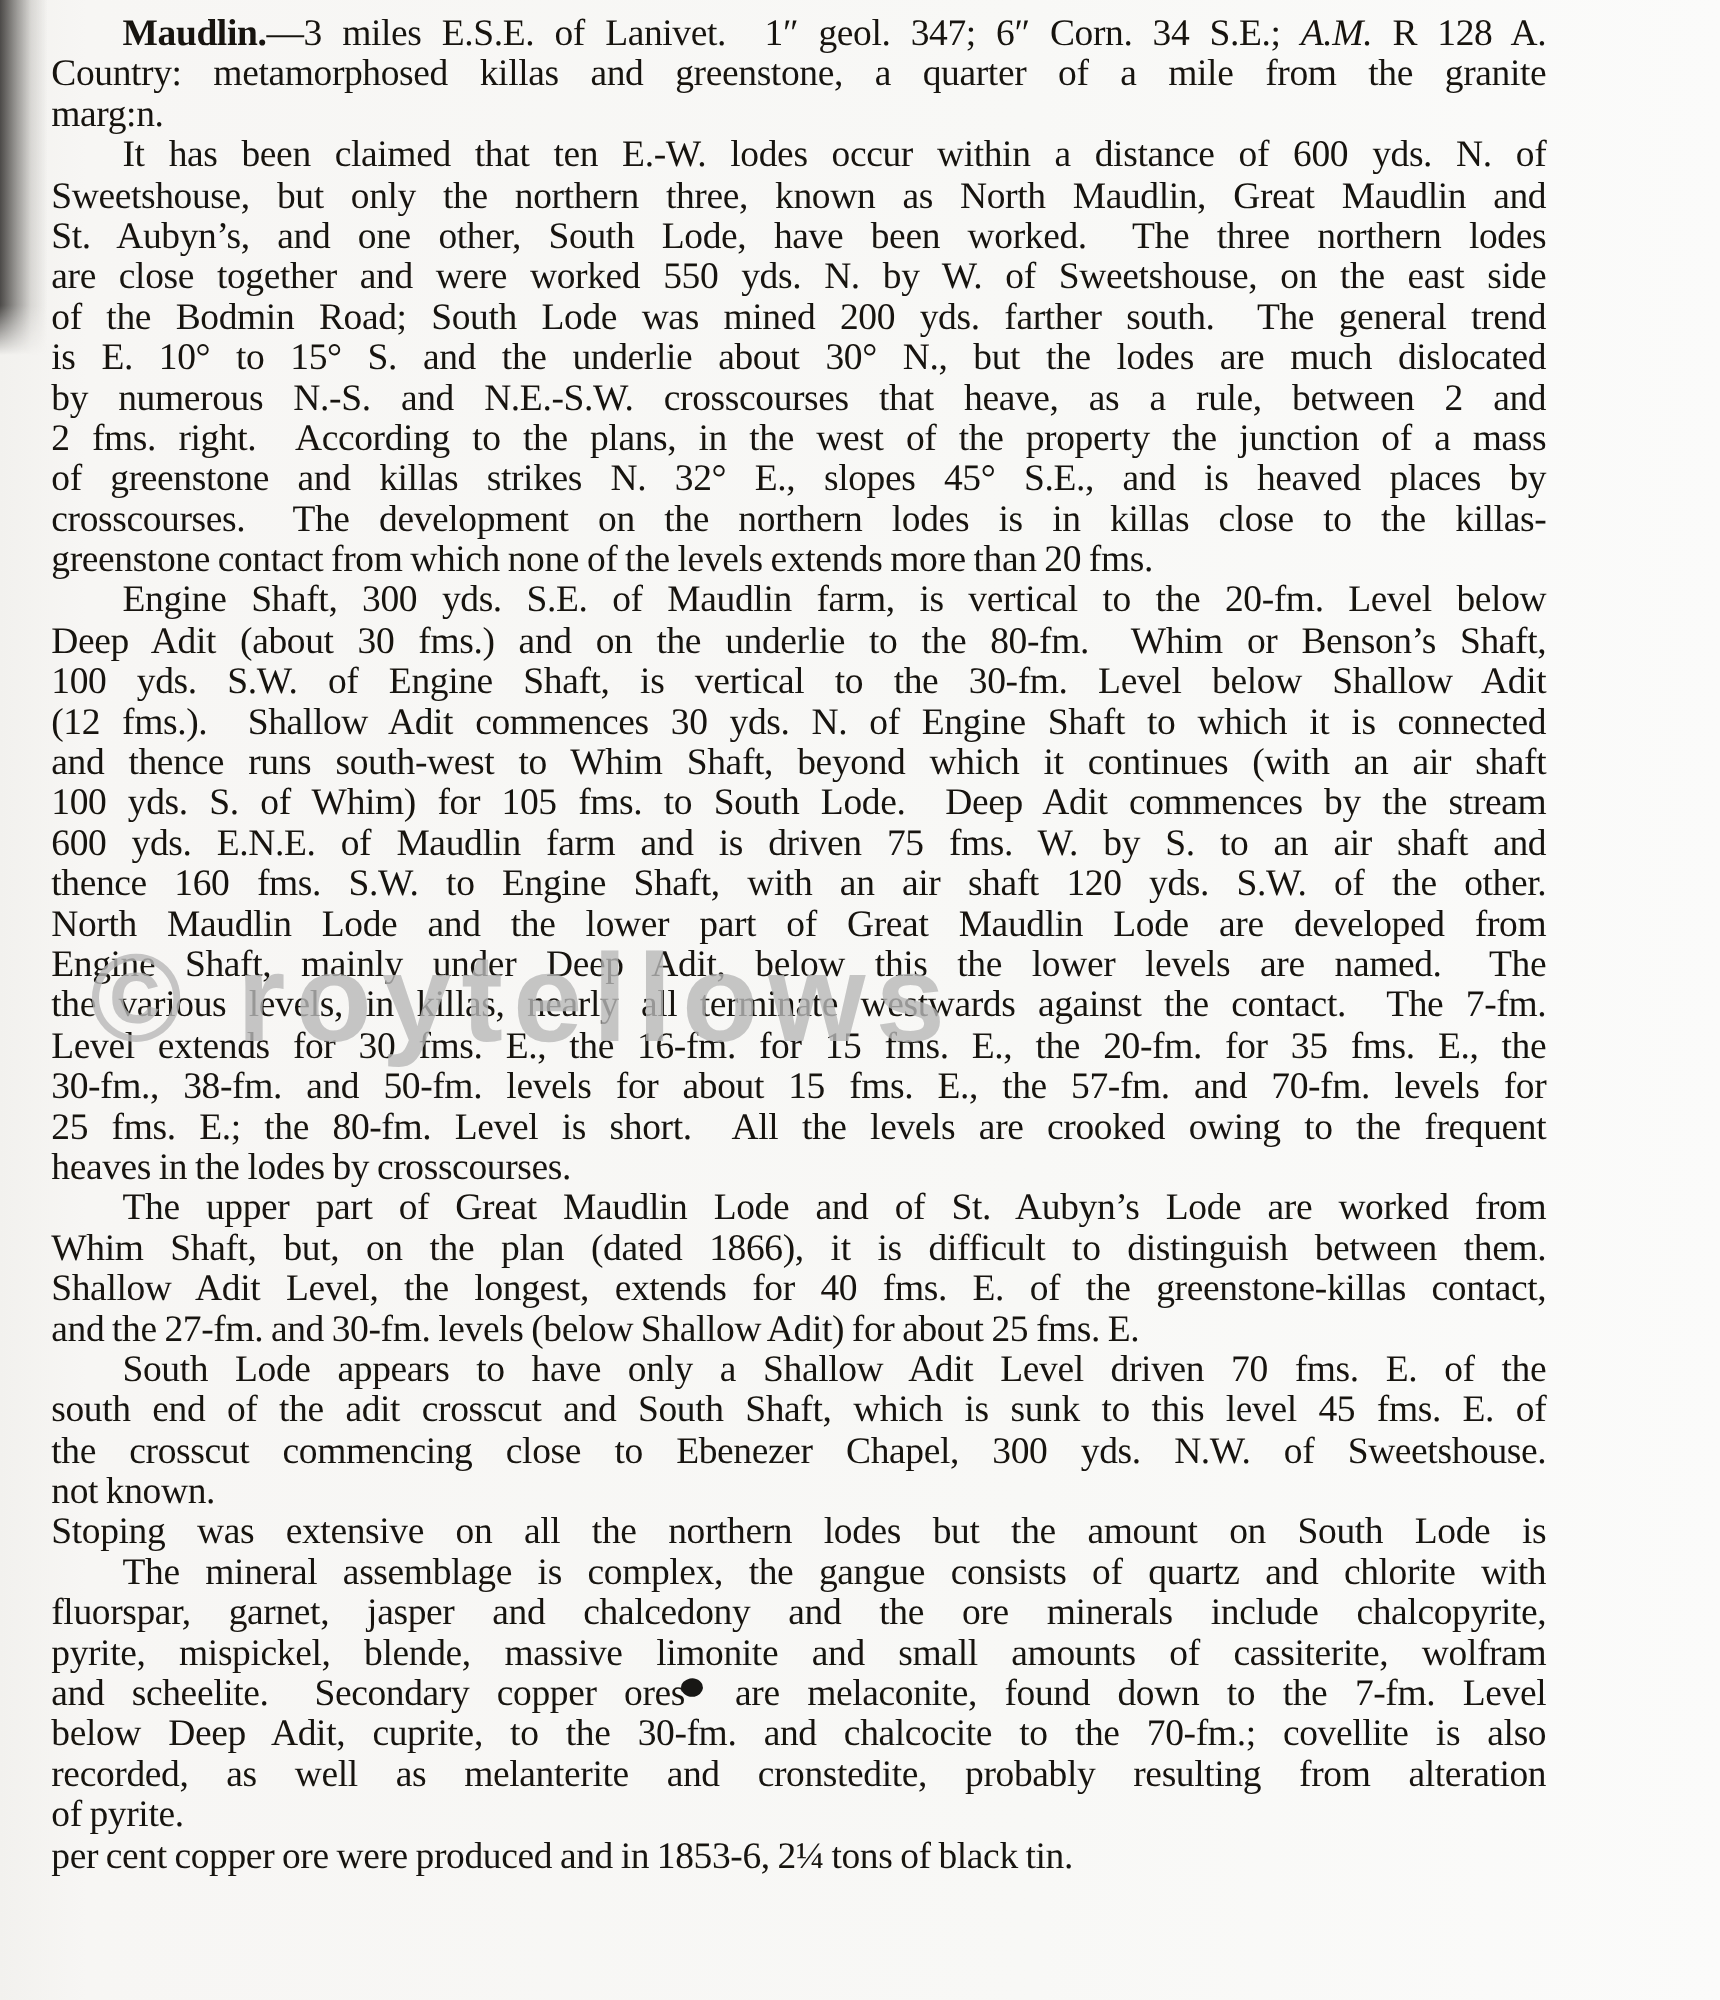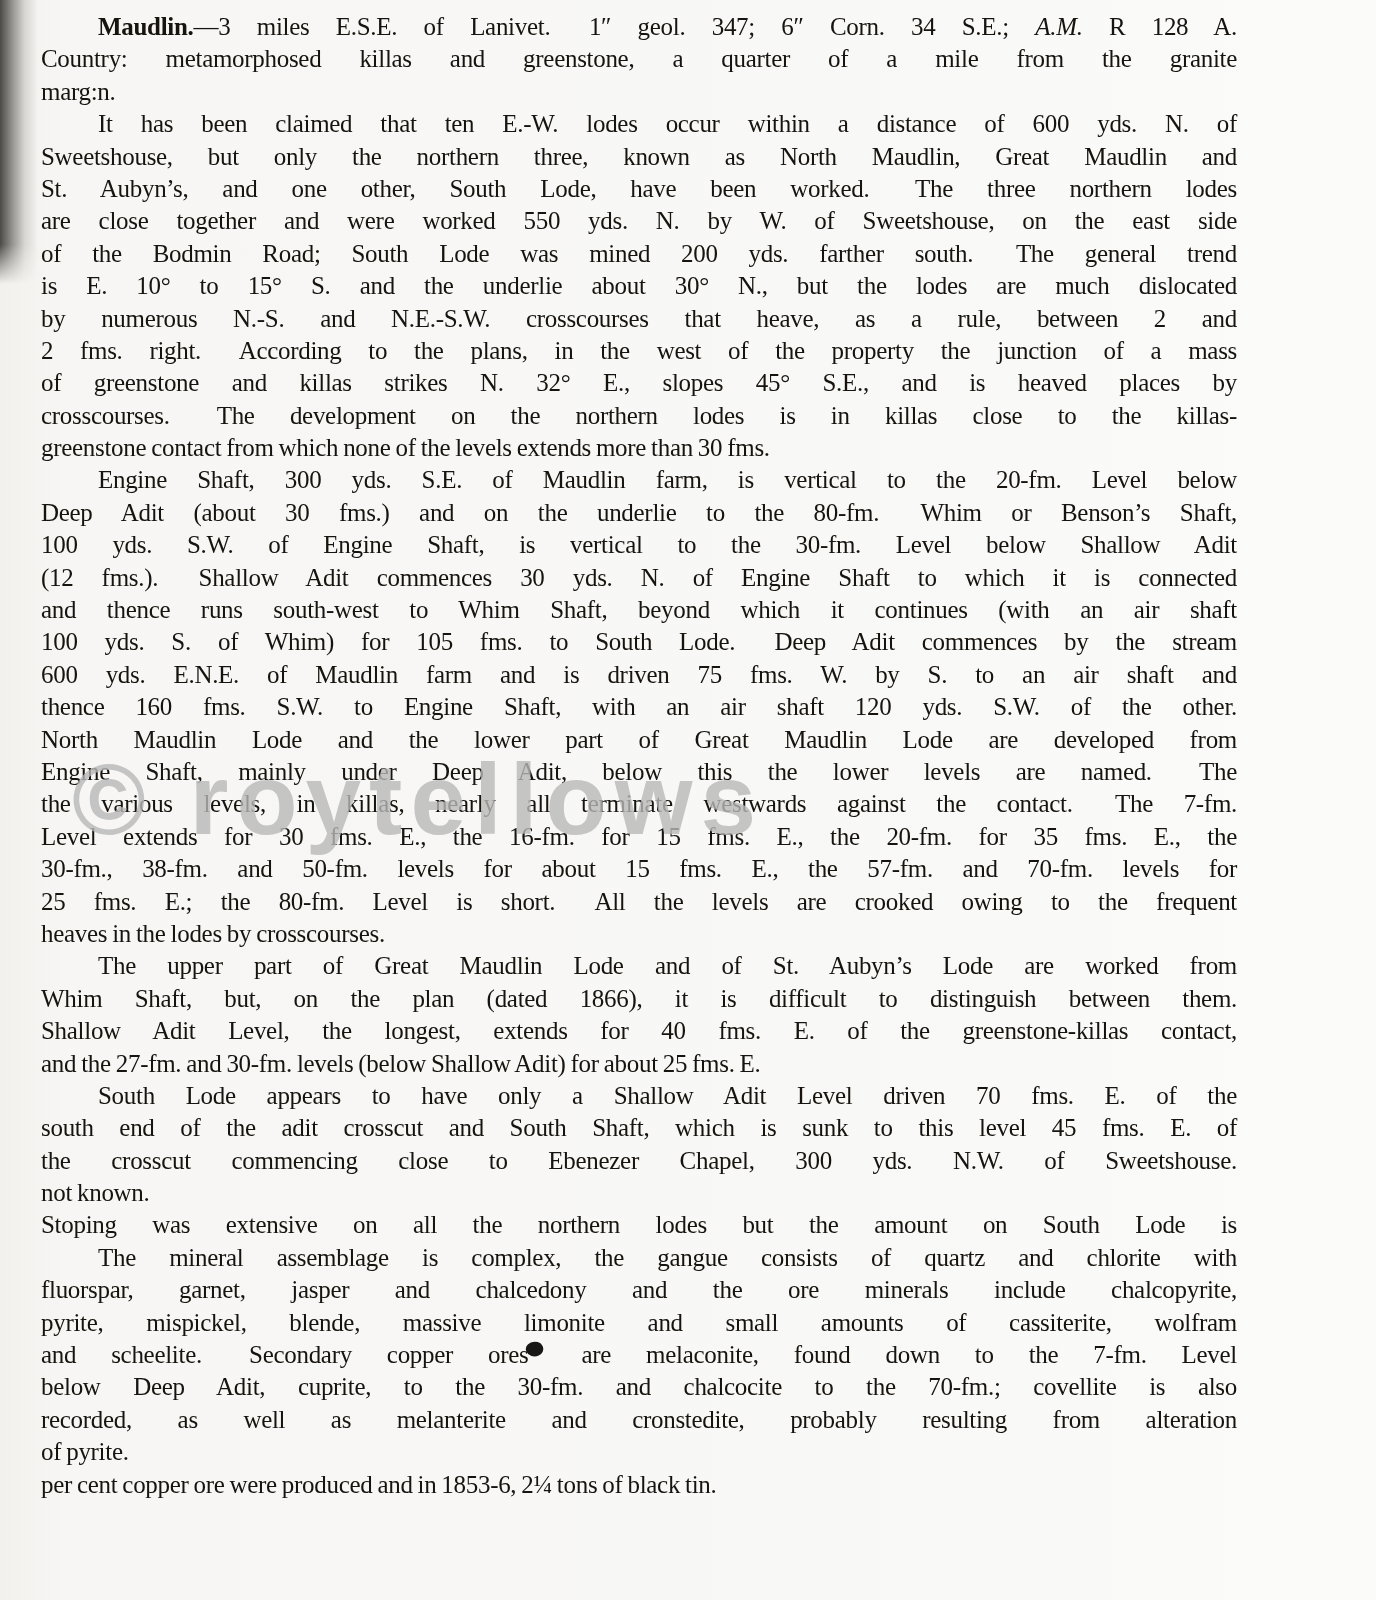--- a/index.html
+++ b/index.html
@@ -28,21 +28,21 @@
       rgba(150,148,144,0.3) 65%,
       rgba(200,198,195,0.0) 100%);
     -webkit-mask-image: linear-gradient(to bottom, #000 0%, #000 86%, transparent 100%);
     mask-image: linear-gradient(to bottom, #000 0%, #000 86%, transparent 100%);
   }
   .textblock {
     position: absolute;
     left: 41px;
     top: 11px;
     width: 1196px;
-    font-size: 25px;
+    font-size: 30px;
     line-height: 32.4px;
     color: #17140f;
     letter-spacing: -0.3px;
     word-spacing: -1px;
   }
   .para { margin: 0; }
   .line {
     text-align: justify;
     text-align-last: justify;
     height: 32.4px;
@@ -91,21 +91,21 @@
         <div class="line first">It has been claimed that ten E.-W. lodes occur within a distance of 600 yds. N. of</div>
         <div class="line">Sweetshouse, but only the northern three, known as North Maudlin, Great Maudlin and</div>
         <div class="line">St. Aubyn’s, and one other, South Lode, have been worked.  The three northern lodes</div>
         <div class="line">are close together and were worked 550 yds. N. by W. of Sweetshouse, on the east side</div>
         <div class="line">of the Bodmin Road; South Lode was mined 200 yds. farther south.  The general trend</div>
         <div class="line">is E. 10° to 15° S. and the underlie about 30° N., but the lodes are much dislocated</div>
         <div class="line">by numerous N.-S. and N.E.-S.W. crosscourses that heave, as a rule, between 2 and</div>
         <div class="line">2 fms. right.  According to the plans, in the west of the property the junction of a mass</div>
         <div class="line">of greenstone and killas strikes N. 32° E., slopes 45° S.E., and is heaved places by</div>
         <div class="line">crosscourses.  The development on the northern lodes is in killas close to the killas-</div>
-        <div class="line lastline">greenstone contact from which none of the levels extends more than 30 fms.</div>
+        <div class="line lastline">greenstone contact from which none of the levels extends more than 20 fms.</div>
       </div>
       <div class="para">
         <div class="line first">Engine Shaft, 300 yds. S.E. of Maudlin farm, is vertical to the 20-fm. Level below</div>
         <div class="line">Deep Adit (about 30 fms.) and on the underlie to the 80-fm.  Whim or Benson’s Shaft,</div>
         <div class="line">100 yds. S.W. of Engine Shaft, is vertical to the 30-fm. Level below Shallow Adit</div>
         <div class="line">(12 fms.).  Shallow Adit commences 30 yds. N. of Engine Shaft to which it is connected</div>
         <div class="line">and thence runs south-west to Whim Shaft, beyond which it continues (with an air shaft</div>
         <div class="line">100 yds. S. of Whim) for 105 fms. to South Lode.  Deep Adit commences by the stream</div>
         <div class="line">600 yds. E.N.E. of Maudlin farm and is driven 75 fms. W. by S. to an air shaft and</div>
         <div class="line">thence 160 fms. S.W. to Engine Shaft, with an air shaft 120 yds. S.W. of the other.</div>

